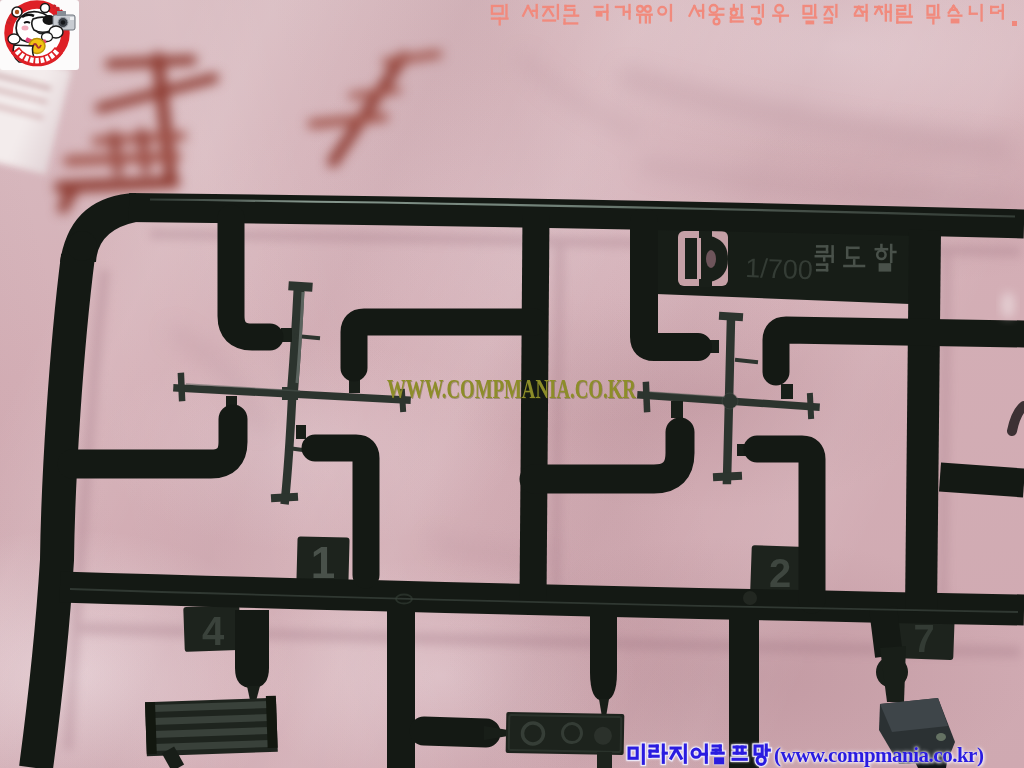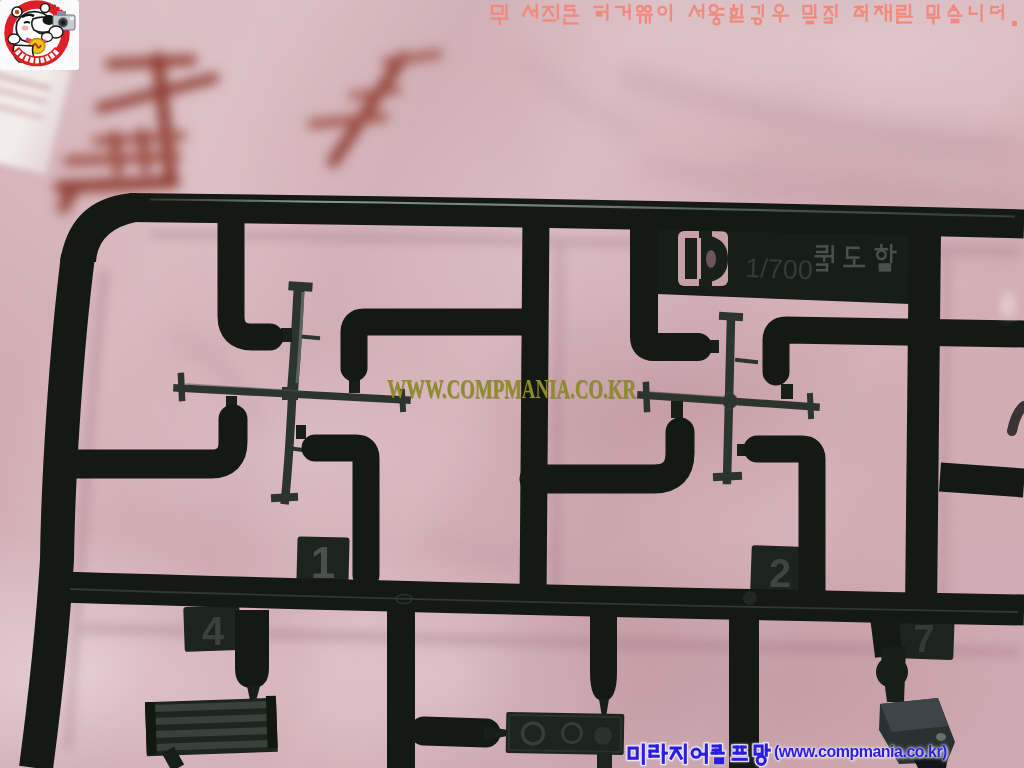--- a/index.html
+++ b/index.html
@@ -9,21 +9,21 @@
 radial-gradient(500px 260px at 52% 32%, rgba(226,202,209,0.40), rgba(226,202,209,0) 70%),
 radial-gradient(300px 150px at 30% 58%, rgba(228,205,211,0.45), rgba(228,205,211,0) 70%),
 radial-gradient(420px 200px at 72% 88%, rgba(160,113,124,0.30), rgba(160,113,124,0) 70%),
 radial-gradient(350px 160px at 68% 52%, rgba(170,126,136,0.28), rgba(170,126,136,0) 70%),
 radial-gradient(300px 130px at 90% 25%, rgba(175,133,142,0.25), rgba(175,133,142,0) 70%),
 linear-gradient(170deg, #d9bdc2 0%, #d4afb6 40%, #cfa9b1 100%);}
 .blur6{filter:blur(6px);}
 #paper{position:absolute;left:-24px;top:58px;width:84px;height:108px;background:linear-gradient(100deg,#f3ecec 60%,#e2d4d7);transform:rotate(14deg);filter:blur(3px);}
 #paper:after{content:"";position:absolute;left:8px;top:22px;width:60px;height:3px;background:#b98f92;box-shadow:0 14px 0 #c7a1a3,0 30px 0 #caa4a6;}
 #wm{position:absolute;left:387px;top:373px;font-family:"Liberation Serif",serif;font-weight:bold;font-size:28px;color:#8d8d29;letter-spacing:0px;transform:scaleX(0.673);transform-origin:left top;text-shadow:1px 1px 0 rgba(70,70,10,0.35);white-space:nowrap;}
-#bluetxt{position:absolute;left:774px;top:743px;font-family:Liberation Sans, sans-serif;font-weight:bold;font-size:16px;color:#2a1ce0;white-space:nowrap;letter-spacing:-0.5px;text-shadow:0 0 2px #f2eefb,0 0 4px #f2eefb,1px 1px 3px #f2eefb;}
+#bluetxt{position:absolute;left:774px;top:743px;font-family:Liberation Serif, serif;font-weight:bold;font-size:21px;color:#2a1ce0;white-space:nowrap;letter-spacing:-0.5px;text-shadow:0 0 2px #f2eefb,0 0 4px #f2eefb,1px 1px 3px #f2eefb;}
 svg{position:absolute;}
 
 #wr{position:absolute;left:0;top:0;width:1024px;height:768px;background:
 linear-gradient(115deg, rgba(255,255,255,0) 14%, rgba(255,250,250,0.09) 20%, rgba(255,255,255,0) 27%, rgba(140,95,108,0.06) 34%, rgba(255,255,255,0) 40%, rgba(255,250,250,0.08) 47%, rgba(255,255,255,0) 53%, rgba(140,95,108,0.055) 61%, rgba(255,255,255,0) 67%, rgba(255,250,250,0.07) 75%, rgba(255,255,255,0) 81%),
 linear-gradient(75deg, rgba(150,105,115,0.05) 6%, rgba(255,255,255,0) 15%, rgba(255,252,252,0.07) 30%, rgba(255,255,255,0) 38%, rgba(150,105,115,0.05) 56%, rgba(255,255,255,0) 63%);}
 </style></head>
 <body>
 <div id="bg"></div>
 <div id="wr"></div>
 <div class="blur6" style="position:absolute;left:0;top:0;width:520px;height:280px;">

